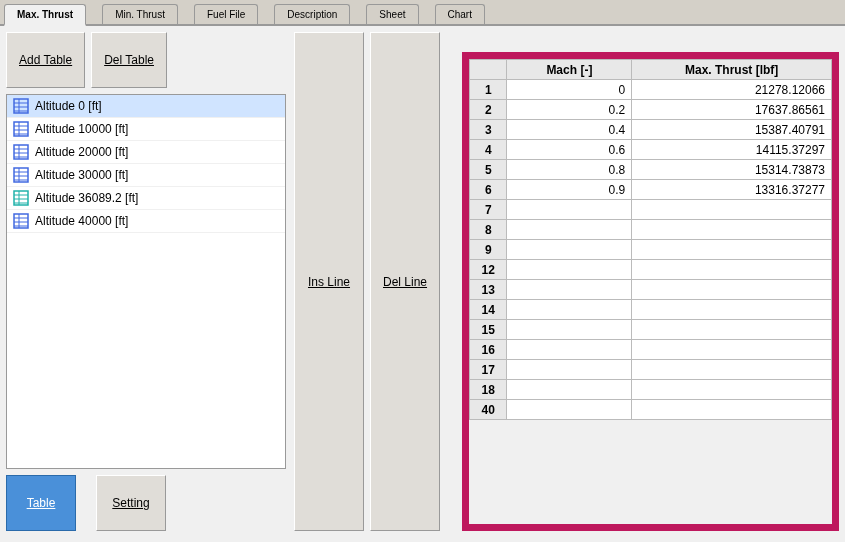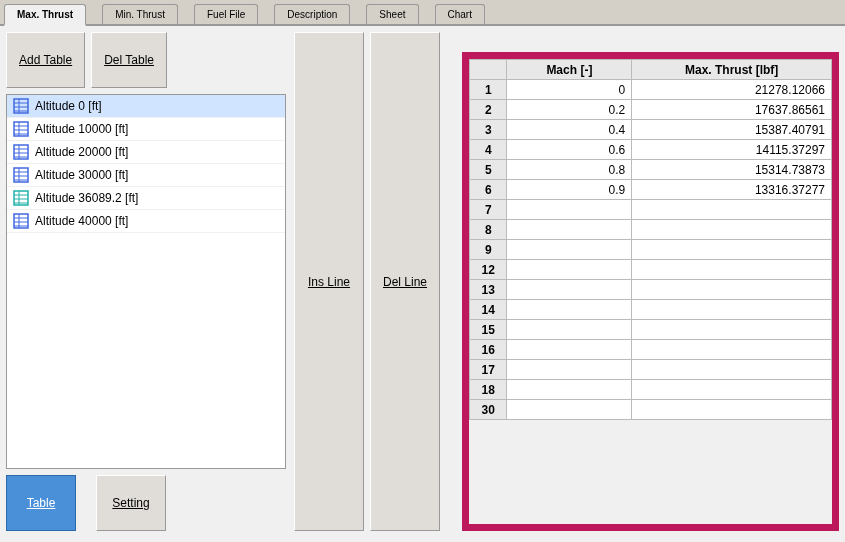--- a/index.html
+++ b/index.html
@@ -323,21 +323,21 @@
               <td class="row-num">17</td>
               <td class="mach-col"></td>
               <td class="thrust-col"></td>
             </tr>
             <tr>
               <td class="row-num">18</td>
               <td class="mach-col"></td>
               <td class="thrust-col"></td>
             </tr>
             <tr>
-              <td class="row-num">30</td>
+              <td class="row-num">40</td>
               <td class="mach-col"></td>
               <td class="thrust-col"></td>
             </tr>
           </tbody>
       </table>
     </div>
   </div>
 </div>
 
 </body></html>

